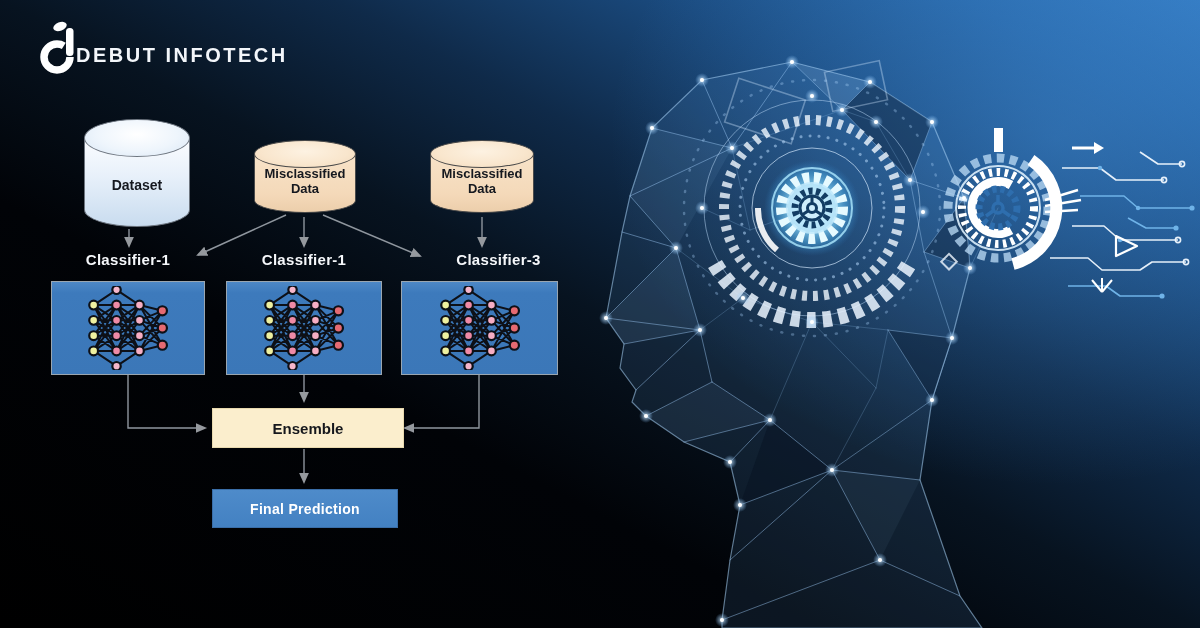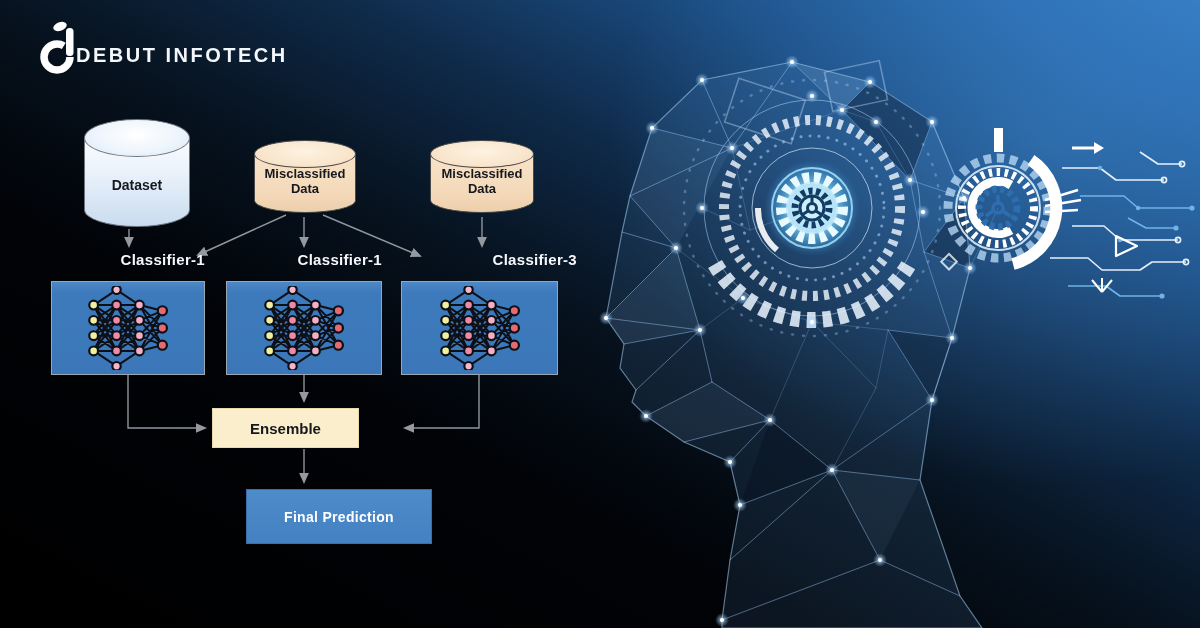--- a/index.html
+++ b/index.html
@@ -17,29 +17,29 @@
   .flow{position:absolute;inset:0;width:600px;height:628px;z-index:5;}
   .connectors{position:absolute;inset:0;pointer-events:none;}
   .cylinder{position:absolute;}
   .cyl-top{position:absolute;left:0;right:0;top:0;border-radius:50%;border:1px solid #6e7680;z-index:2;}
   .cyl-body{position:absolute;left:0;right:0;bottom:0;border:1px solid #6e7680;border-top:none;z-index:1;}
   .cyl-label{position:absolute;left:0;right:0;z-index:3;text-align:center;font-weight:700;color:#15181f;}
   .cyl-blue .cyl-top{height:36px;background:radial-gradient(ellipse at 50% 40%,#ffffff 0%,#eef5fc 55%,#d9e7f5 100%);}
   .cyl-blue .cyl-body{top:18px;border-radius:0 0 55px 55px / 0 0 18px 18px;background:linear-gradient(180deg,#fbfdff 0%,#e7f0fa 45%,#c9dcef 100%);}
   .cyl-peach .cyl-top{height:26px;background:radial-gradient(ellipse at 50% 40%,#fdf2e2 0%,#f9e6cd 60%,#f1d8ba 100%);border-color:#4a4a4a;}
   .cyl-peach .cyl-body{top:13px;border-radius:0 0 52px 52px / 0 0 13px 13px;background:linear-gradient(180deg,#f8e3c9 0%,#f4d9b9 70%,#ecceab 100%);border-color:#4a4a4a;}
-  .classifier-label{position:absolute;top:251px;text-align:right;color:#f5f7fa;font-size:15px;font-weight:700;letter-spacing:.3px;}
+  .classifier-label{position:absolute;top:251px;text-align:center;color:#f5f7fa;font-size:15px;font-weight:700;letter-spacing:.3px;}
   .classifier-box{
     position:absolute;top:281px;height:94px;display:flex;align-items:center;justify-content:center;
     background:linear-gradient(180deg,#4d88c6 0%,#3d7abc 12%,#3b77b8 100%);
     border:1px solid #9aa6b0;box-sizing:border-box;
   }
   .node-box{position:absolute;display:flex;align-items:center;justify-content:center;box-sizing:border-box;font-weight:700;text-align:center;}
-  .ensemble{left:212px;top:408px;width:147px;height:40px;background:#fbeecd;color:#16181d;font-size:15px;border:1px solid #e8d9ae;}
-  .final{left:212px;top:489px;width:186px;height:55px;background:linear-gradient(180deg,#4e8bca,#4381c2);color:#ffffff;font-size:14px;letter-spacing:.3px;border:1px solid #3a6ea8;margin-left:34px;}
+  .ensemble{left:212px;top:408px;width:192px;height:40px;background:#fbeecd;color:#16181d;font-size:15px;border:1px solid #e8d9ae;}
+  .final{left:212px;top:489px;width:186px;height:39px;background:linear-gradient(180deg,#4e8bca,#4381c2);color:#ffffff;font-size:14px;letter-spacing:.3px;border:1px solid #3a6ea8;}
   
   .artwork{position:absolute;left:580px;top:0;width:620px;height:628px;z-index:2;}
 </style>
 </head>
 <body>
 
 <div class="stage">
 
   <svg width="0" height="0" style="position:absolute" aria-hidden="true">
     <defs>

